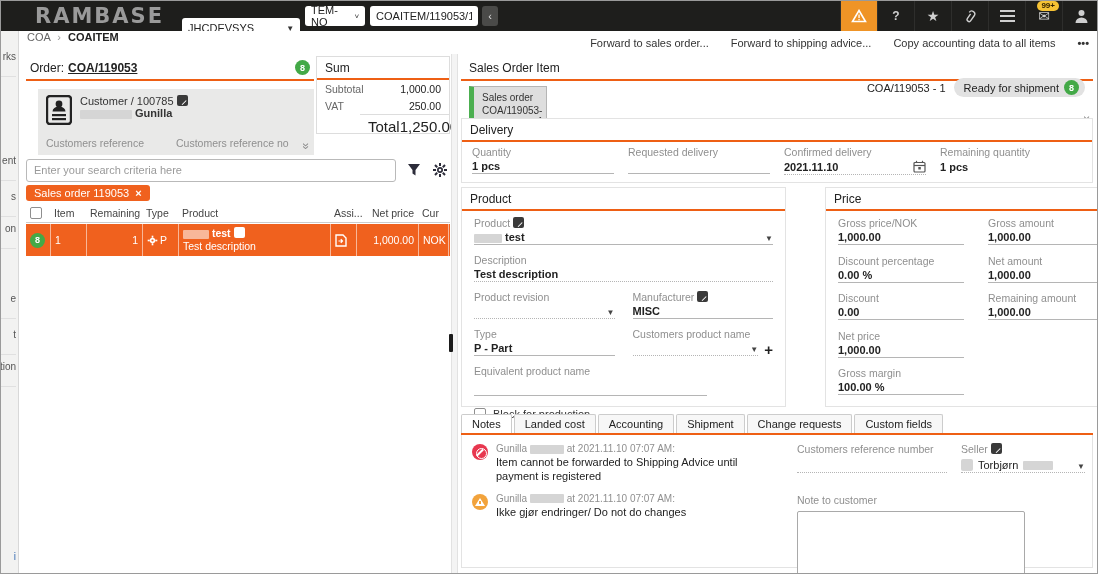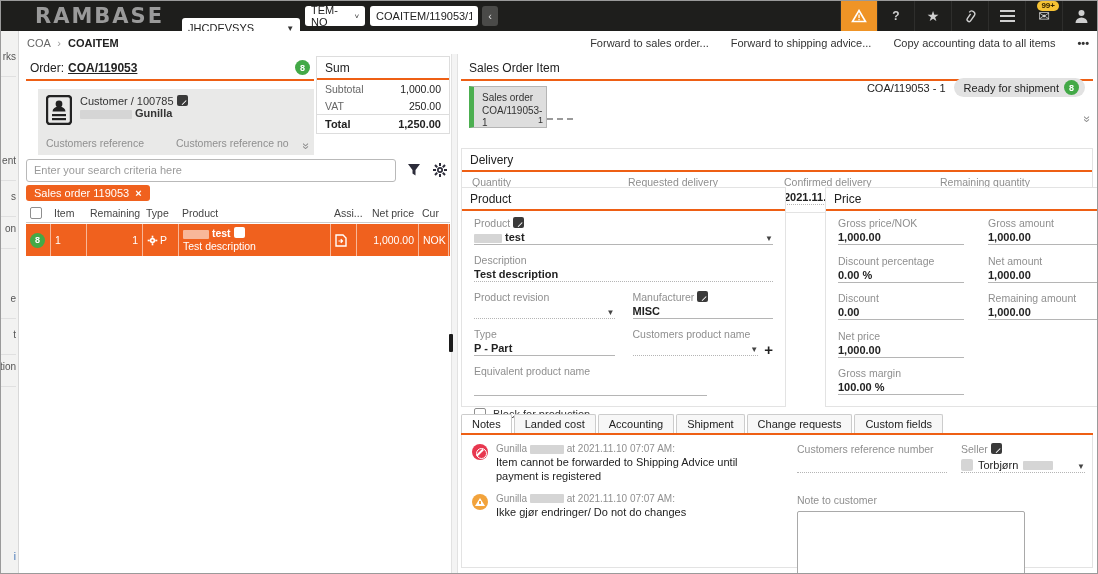--- a/index.html
+++ b/index.html
@@ -13,21 +13,21 @@
   .tb-select { background:#fff; border-radius:3px; height:20px; display:flex; align-items:center; font-size:11px; color:#222; padding:0 6px; margin-right:5px; }
   .tb-select .car { margin-left:auto; font-size:8px; color:#333; padding-left:8px; }
   .tb-input { background:#fff; border-radius:3px; height:20px; border:none; font-size:11px; color:#222; padding:0 6px; font-family:"Liberation Sans", sans-serif; }
   .tb-back { background:#4a4a48; color:#ddd; border-radius:3px; height:20px; width:16px; margin-left:4px; font-size:11px; display:flex; align-items:center; justify-content:center; }
   .tb-icons { margin-left:auto; display:flex; height:30px; }
   .tb-ic { width:37px; height:30px; display:flex; align-items:center; justify-content:center; color:#cfcfcf; font-size:14px; position:relative; border-left:1px solid #2e2e2c; }
   .tb-ic.warn { background:#ef9426; color:#fff; }
   .badge99 { position:absolute; top:0px; right:3px; background:#f6c234; color:#332200; border-radius:8px; font-size:8px; font-weight:bold; padding:1px 4px; line-height:1; }
 
   
-  .crumb-row { position:absolute; left:18px; top:30px; width:1080px; height:23px; background:#fff; display:flex; align-items:center; font-size:11px; }
+  .crumb-row { position:absolute; left:18px; top:30px; width:1080px; height:23px; background:#fff; display:flex; font-size:11px; }
   .crumb { margin-left:8px; color:#666; }
   .crumb b { color:#222; font-weight:bold; }
   .crumb .sep { margin:0 4px; color:#999; }
   .act-links { margin-left:auto; display:flex; gap:22px; margin-right:10px; color:#333; align-items:center; }
   .act-links span { cursor:pointer; }
 
   
   .side-strip { position:absolute; left:0; top:30px; width:18px; height:544px; background:#f2f2f1; border-right:1px solid #d8d8d8; font-size:10px; color:#555; }
   .frag { position:absolute; right:2px; white-space:nowrap; border-bottom:1px solid #e0e0e0; width:18px; text-align:right; padding-bottom:14px; }
 
@@ -55,21 +55,21 @@
   .cust-top { display:flex; gap:8px; }
   .cust-ic { width:26px; height:30px; }
   .cust-name-line { font-size:11px; color:#333; }
   .cust-labels { display:flex; margin-top:8px; }
   .cust-labels > div { width:50%; }
   .cust-dots { border-bottom:1px dotted #aaa; height:14px; margin-right:14px; }
   .card-chev { position:absolute; right:4px; bottom:2px; }
   .sum-panel { position:absolute; left:295px; top:2px; width:134px; height:78px; border:1px solid #ddd; background:#fff; }
   .sum-row { display:flex; justify-content:space-between; font-size:10.5px; padding:2.5px 8px; color:#666; }
   .sum-row .sv { color:#222; }
-  .sum-row.total { border-top:1px solid #ddd; font-weight:bold; color:#222; font-size:11px; }
+  .sum-row.total { border-top:1px solid #ddd; font-weight:normal; color:#222; font-size:15px;margin-left:43px; }
   .search-row { position:absolute; left:5px; top:104px; width:424px; height:24px; display:flex; align-items:center; }
   .search-input { flex:0 0 370px; height:23px; border:1px solid #b9b9b9; border-radius:3px; padding:0 7px; font-size:11px; color:#333; font-family:"Liberation Sans", sans-serif; }
   .search-input::placeholder { color:#9a9a9a; }
   .srch-ic { margin-left:10px; width:16px; height:16px; }
   .chip { position:absolute; left:5px; top:131px; background:#f0611e; color:#fff; font-size:11px; border-radius:3px; padding:2px 8px; display:inline-flex; align-items:center; gap:6px; }
   .chip .x { font-weight:bold; cursor:pointer; }
 
   .grid-table { position:absolute; left:5px; top:150px; width:424px; font-size:10.5px; }
   .g-head, .g-row { display:grid; grid-template-columns:24px 36px 56px 36px 152px 26px 62px 30px 22px; }
   .g-head { border-bottom:1px solid #ccc; color:#444; }
@@ -90,21 +90,21 @@
   .soi-header { position:absolute; left:0; top:2px; width:632px; height:25px; border-bottom:2px solid #ee5f14; display:flex; align-items:center; font-size:12px; color:#222; padding:0 8px; }
   .soi-meta { margin-left:auto; display:flex; align-items:center; gap:8px; font-size:11px;margin-top:40px; }
   .pill { background:#e2e2e2; border-radius:10px; padding:2px 6px 2px 10px; display:flex; align-items:center; gap:5px; font-size:11px; color:#222; }
   .flow { position:absolute; left:8px; top:32px; height:46px; display:flex; align-items:flex-start; }
   .flow-box { width:78px; height:42px; font-size:10px; line-height:1.25; padding:5px 4px 2px 8px; position:relative; }
   .fb1 { background:#dedede; border:1px solid #b5b5b5; border-left:5px solid #4caf50; color:#333; }
   .fb1 .cnt { position:absolute; right:3px; bottom:1px; font-size:9px; }
   .fb-conn { width:26px; border-top:2px dashed #9a9a9a; margin-top:32px; }
   .fb2 { background:#fff; border:1.5px dashed #8a8a8a; color:#333; margin-left:4px; width:86px; }
   .rc-chev { position:absolute; right:2px; top:58px; }
-  .delivery-box { position:absolute; left:0; top:94px; width:632px; height:65px; border:1px solid #e3e3e3; background:#fff; }
+  .delivery-box { position:absolute; left:0; top:64px; width:632px; height:65px; border:1px solid #e3e3e3; background:#fff; }
   .del-fields { display:grid; grid-template-columns:repeat(4,1fr); gap:0 14px; padding:4px 10px 0; }
   .f-item { position:relative; }
   .f-item .lbl { display:block; margin-bottom:2px; }
   .f-item .fv { display:flex; align-items:flex-end; min-height:14px; padding-bottom:1px; }
   .cal-ic { margin-left:auto; }
 
   .box { position:absolute; border:1px solid #e3e3e3; background:#fff; }
   .product-box { left:0; top:133px; width:325px; height:220px; }
   .price-box { left:330px; top:133px; width:302px; height:220px;margin-left:34px; }
   .box-body { padding:6px 12px 0; }

